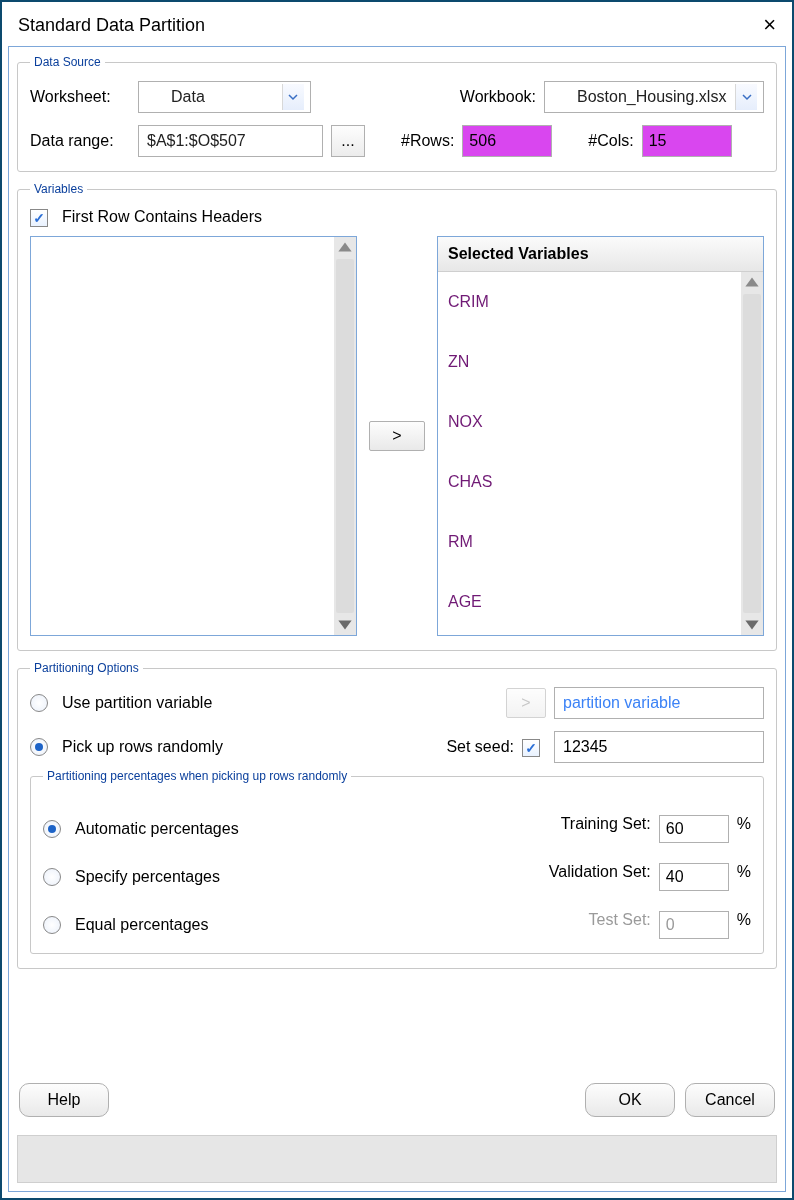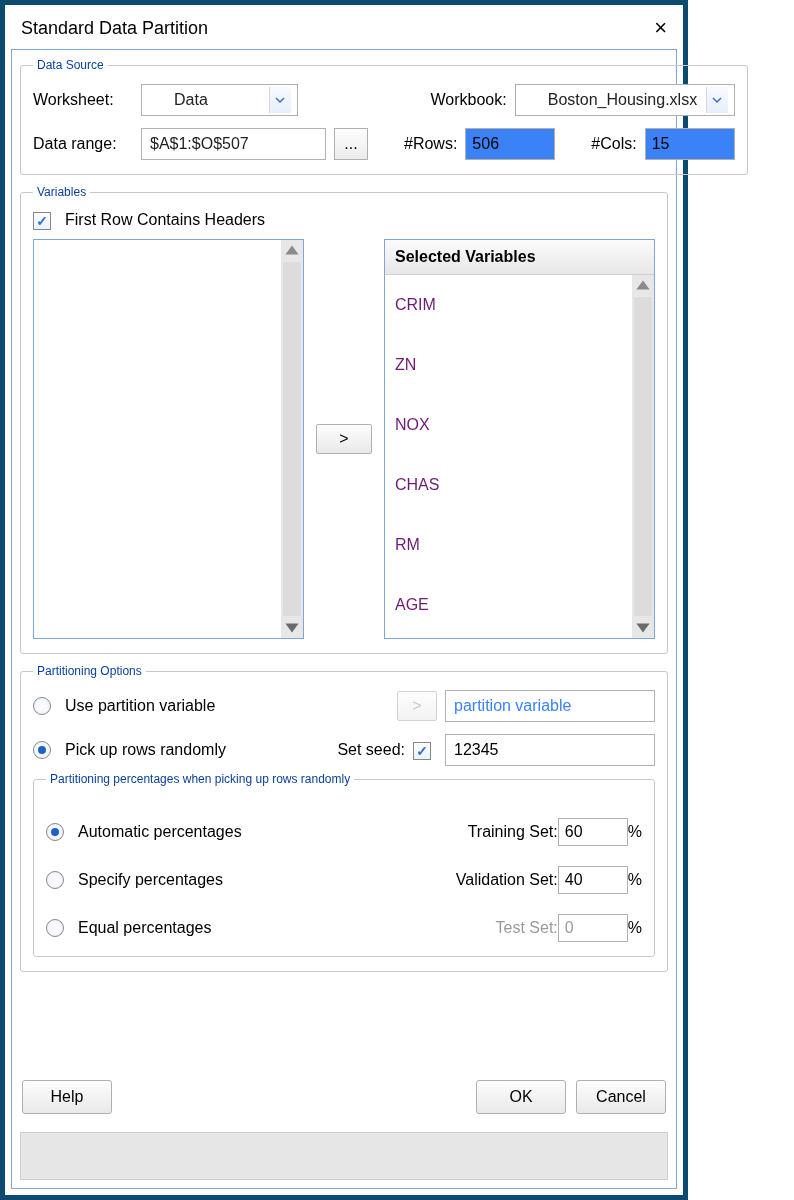--- a/index.html
+++ b/index.html
@@ -1,19 +1,19 @@
 <!DOCTYPE html>
 <html><head>
 <meta charset="utf-8">
 <style>
   * { box-sizing: border-box; font-family: "Segoe UI", Tahoma, sans-serif; font-size: 16px; }
   body { margin: 0; background: #fff; }
   .dialog {
-    width: 688px; height: 1200px;
-    border: 5px solid #0c4a6e;
+    width: 794px; height: 1200px;
+    border: 2px solid #0c4a6e;
     padding: 6px 0 6px 6px;
     display: flex; flex-direction: column;
     background: #fff;
   }
   .titlebar {
     display: flex; justify-content: space-between; align-items: center;
     padding: 4px 10px 8px 10px;
   }
   .titlebar .title { font-size: 18px; color: #000; }
   .close-x { font-size: 22px; font-weight: 300; cursor: pointer; padding: 0 6px; }
@@ -30,21 +30,21 @@
   legend { color: #0a3f9c; font-size: 12px; padding: 0 4px; }
   .row { display: flex; align-items: center; gap: 8px; }
   .row + .row { margin-top: 12px; }
   .label { color: #000; white-space: nowrap; }
   .dropdown, .textinput {
     border: 1px solid #b0b0b0; background: #fff;
     height: 32px; padding: 2px 6px; display: flex; align-items: center;
     justify-content: space-between; gap: 6px;
   }
   .dropdown { background: #fff; padding-left: 32px; }
-  .textinput.readonly { background: #3b82f6; }
+  .textinput.readonly { background: #d946ef; }
   .textinput input, .dropdown .val {
     border: none; outline: none; flex: 1; font-size: 16px; background: transparent;
     color: #222;
   }
   .dropdown .chev {
     width: 22px; height: 100%; display:flex; align-items:center; justify-content:center;
     border-left: 1px solid #d8d8d8;
     background: linear-gradient(#f8faff,#e6eefc);
   }
   .chev svg, .tri svg { width: 10px; height: 10px; }
@@ -97,28 +97,28 @@
     background:linear-gradient(#fdfdfd,#e9e9e9);
     display:flex;align-items:center;justify-content:center; cursor:pointer;
     border-radius:2px;
   }
   .move-btn.disabled { opacity:0.55; cursor:default; }
   .disabled-label { color:#9a9a9a; }
   .btn {
     min-width:90px; height:34px;
     border:1px solid #b0b0b0; background:linear-gradient(#fdfdfd,#e9e9e9);
     display:flex;align-items:center;justify-content:center; cursor:pointer;
-    border-radius:3px; padding:0 6px;
+    border-radius:10px; padding:0 6px;
   }
   .footer-row { display:flex; justify-content:space-between; align-items:center; padding:2px 2px;}
   .status-strip { height:48px; background:#e6e6e6; border:1px solid #cfcfcf; margin-top:6px;}
   input.pct { width:70px; height:28px; border:1px solid #b0b0b0; text-align:left; padding:2px 6px;}
   input.pct:disabled{ color:#9a9a9a; background:#fff;}
   .pct-row { display:flex; align-items:center; justify-content:flex-start; gap:8px; margin-top:20px;}
-  .pct-row .rcol { margin-left:auto; display:flex; align-items:center; }
+  .pct-row .rcol { margin-left:auto; display:flex; gap:8px;}
   .seed-input, .pv-input {
     border:1px solid #b0b0b0; height:32px; padding:2px 8px; min-width:210px;
     display:flex; align-items:center;
   }
   .pv-input { color:#3b82f6; }
 </style>
 </head>
 <body>
 
 <div class="dialog">

